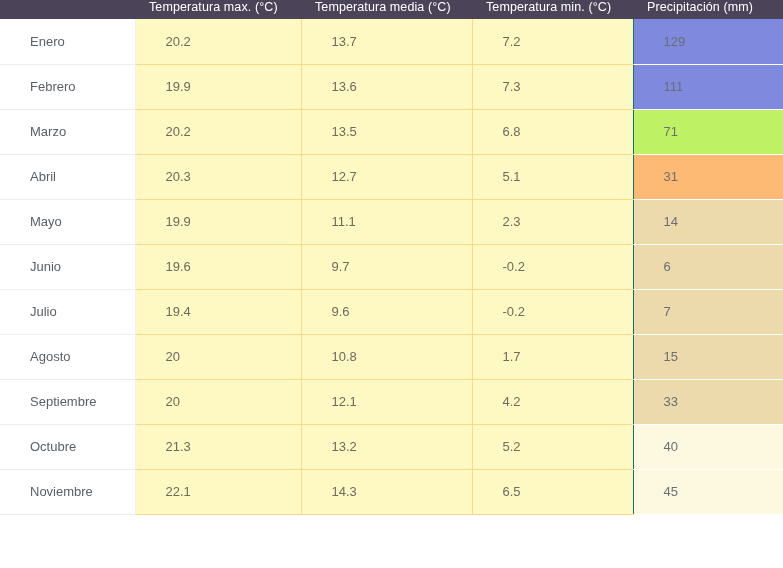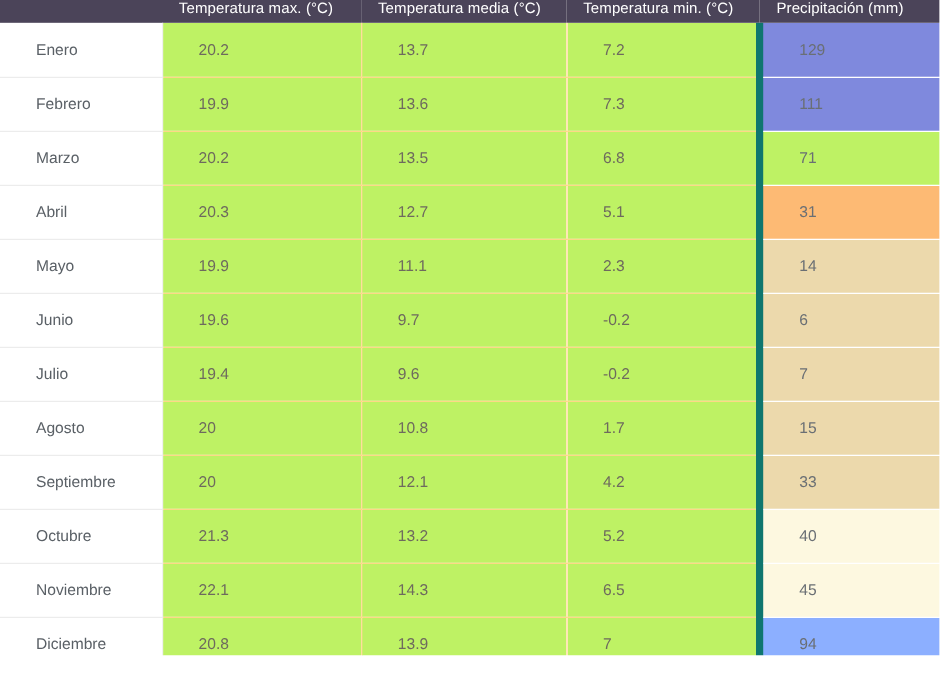--- a/index.html
+++ b/index.html
@@ -67,27 +67,27 @@
   }
 
   td.cell-month {
     background: #ffffff;
     color: #5a6066;
     font-size: 13px;
     border-right: 1px solid #f0f0f0;
   }
 
   td.cell-temp {
-    background: #bef264;
+    background: #fef9c3;
     color: #6e6a5e;
     border-bottom: 1px solid #fdd887;
     border-right: 1px solid #fdd887;
   }
   td.cell-temp.last-temp {
-    border-right: 6px solid #0f766e;
+    border-right: 1px solid #0f766e;
   }
 
   td.cell-precip {
     color: #6a6f74;
     border-bottom: 1px solid rgba(255,255,255,0.55);
     border-right: none;
   }
 
   tbody tr:last-child td {
     border-bottom: 1px solid #ececec;
@@ -191,22 +191,15 @@
           <td class="cell-temp last-temp">5.2</td>
           <td class="cell-precip" style="background-color: rgb(253, 248, 224); margin-top: 37px;">40</td>
         </tr>
         <tr>
           <td class="cell-month">Noviembre</td>
           <td class="cell-temp">22.1</td>
           <td class="cell-temp">14.3</td>
           <td class="cell-temp last-temp">6.5</td>
           <td class="cell-precip" style="background-color: rgb(253, 248, 224);">45</td>
         </tr>
-        <tr>
-          <td class="cell-month">Diciembre</td>
-          <td class="cell-temp">20.8</td>
-          <td class="cell-temp">13.9</td>
-          <td class="cell-temp last-temp">7</td>
-          <td class="cell-precip" style="background-color: rgb(140, 175, 255);">94</td>
-        </tr>
       </tbody>
   </table>
 </div>
 
 </body></html>

